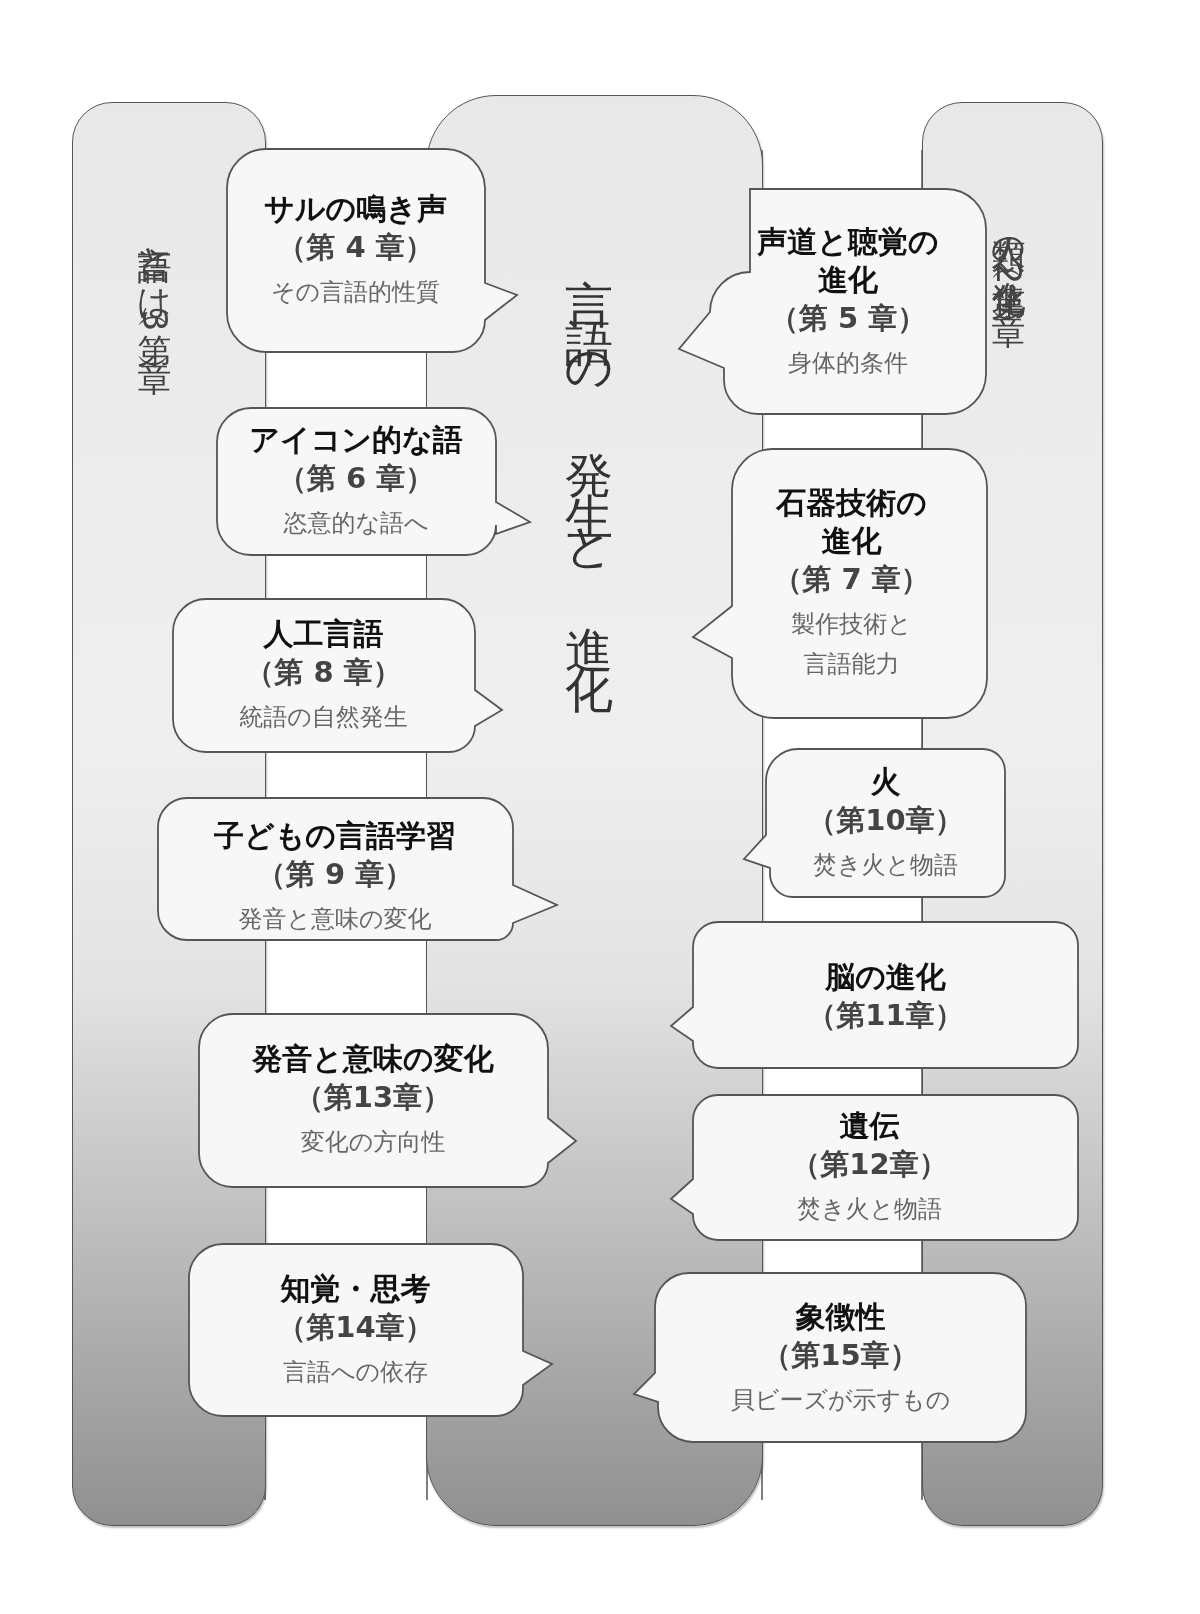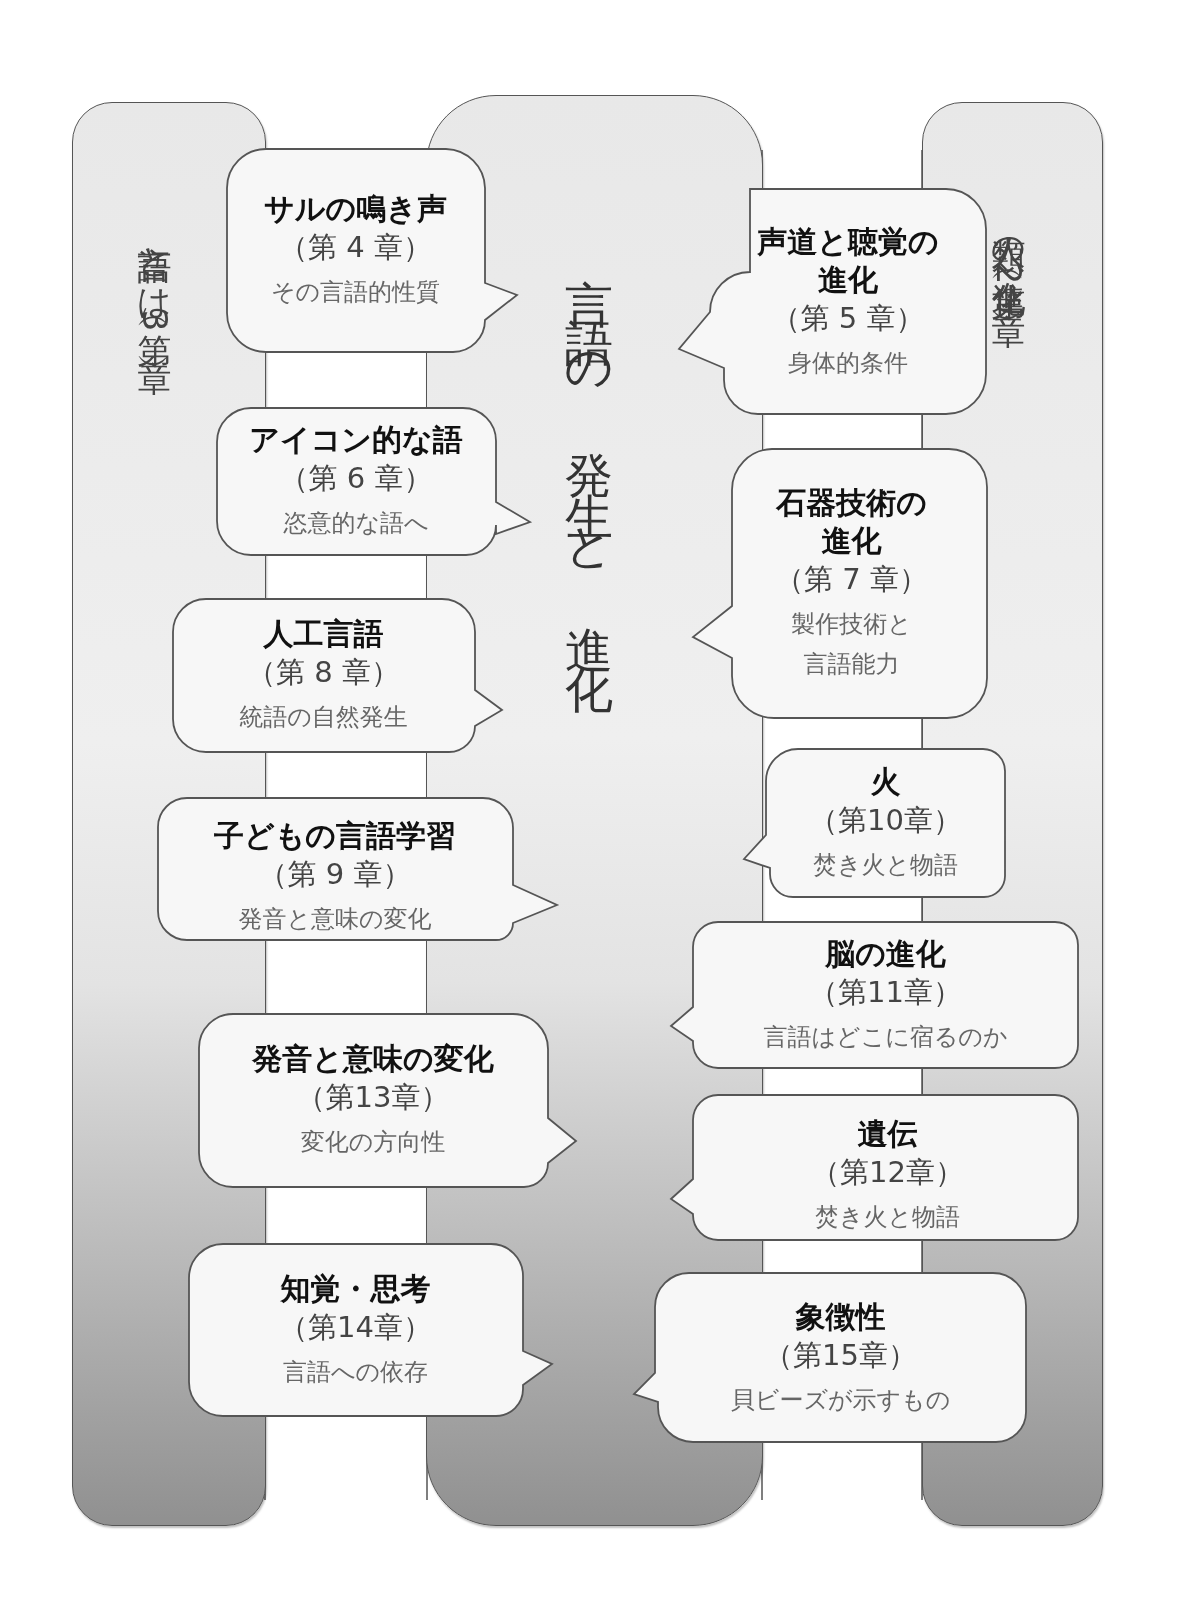--- a/index.html
+++ b/index.html
@@ -18,21 +18,21 @@
   .vtext-center{ left:560px; top:240px; font-size:48px; color:#333; letter-spacing:40px; line-height:60px; height:900px; }
 
   .strip { position:absolute; background:#fff; border-left:1.5px solid #555; border-right:1.5px solid #555; box-sizing:border-box; }
   .strip-left  { left:264px; top:150px; width:164px; height:1376px; border-left:none; border-right:none; }
   .strip-right { left:761px; top:150px; width:163px; height:1376px; border-left:none; border-right:none; }
 
   .balloon { position:absolute; }
   .balloon svg { position:absolute; left:0; top:0; overflow:visible; }
   .balloon .content { position:absolute; left:0; top:0; text-align:center; display:flex; flex-direction:column; align-items:center; justify-content:center; }
   .b-title { font-weight:bold; font-size:30px; color:#111; line-height:38px; white-space:pre-line; }
-  .b-chapter { font-size:29px; color:#444; line-height:38px; }
+  .b-chapter { font-size:29px; color:#444; line-height:38px;font-weight:bold; }
   .b-sub { font-size:24px; color:#666; line-height:40px; white-space:pre-line; margin-top:6px; }
 </style>
 </head>
 <body>
 
 <div class="strip strip-left"></div>
 <div class="strip strip-right"></div>
 <svg style="position:absolute;left:0;top:0;width:1200px;height:1614px;">
   <line x1="265" y1="150" x2="265" y2="1500" stroke="#555" stroke-width="1.5"></line>
   <line x1="427" y1="150" x2="427" y2="1500" stroke="#555" stroke-width="1.5"></line>
@@ -150,29 +150,28 @@
   </div>
 </div>
 
 <div class="balloon" style="left:670px;top:921px;width:410px;height:149px;">
   <svg width="410" height="149">
       <path d="M48,1 H385 A23,23 0 0 1 408,24 V124 A23,23 0 0 1 385,147 H48 A25,25 0 0 1 23,122 V120 L1,105 L23,86 V26 A25,25 0 0 1 48,1 Z" fill="#f7f7f7" stroke="#555" stroke-width="1.8"></path>
     </svg>
   <div class="content" style="left:23px;width:385px;height:149px;">
     <div class="b-title">脳の進化</div>
     <div class="b-chapter">（第11章）</div>
-    <div class="b-sub">言語はどこに宿るのか</div>
   </div>
 </div>
 
 <div class="balloon" style="left:670px;top:1094px;width:410px;height:148px;">
   <svg width="410" height="148">
       <path d="M48,1 H385 A23,23 0 0 1 408,24 V123 A23,23 0 0 1 385,146 H48 A25,25 0 0 1 23,121 V120 L1,105 L23,85 V26 A25,25 0 0 1 48,1 Z" fill="#f7f7f7" stroke="#555" stroke-width="1.8"></path>
     </svg>
-  <div class="content" style="left:25px;width:385px;height:148px;margin-top:8px;">
+  <div class="content" style="left:7px;width:385px;height:148px;">
     <div class="b-title">遺伝</div>
     <div class="b-chapter">（第12章）</div>
     <div class="b-sub">焚き火と物語</div>
   </div>
 </div>
 
 <div class="balloon" style="left:633px;top:1272px;width:395px;height:173px;">
   <svg width="395" height="173">
       <path d="M56,1 H360 A33,33 0 0 1 393,34 V140 A30,30 0 0 1 363,170 H60 A35,35 0 0 1 25,135 V130 L1,122 L22,101 V35 A34,34 0 0 1 56,1 Z" fill="#f7f7f7" stroke="#555" stroke-width="1.8"></path>
     </svg>

